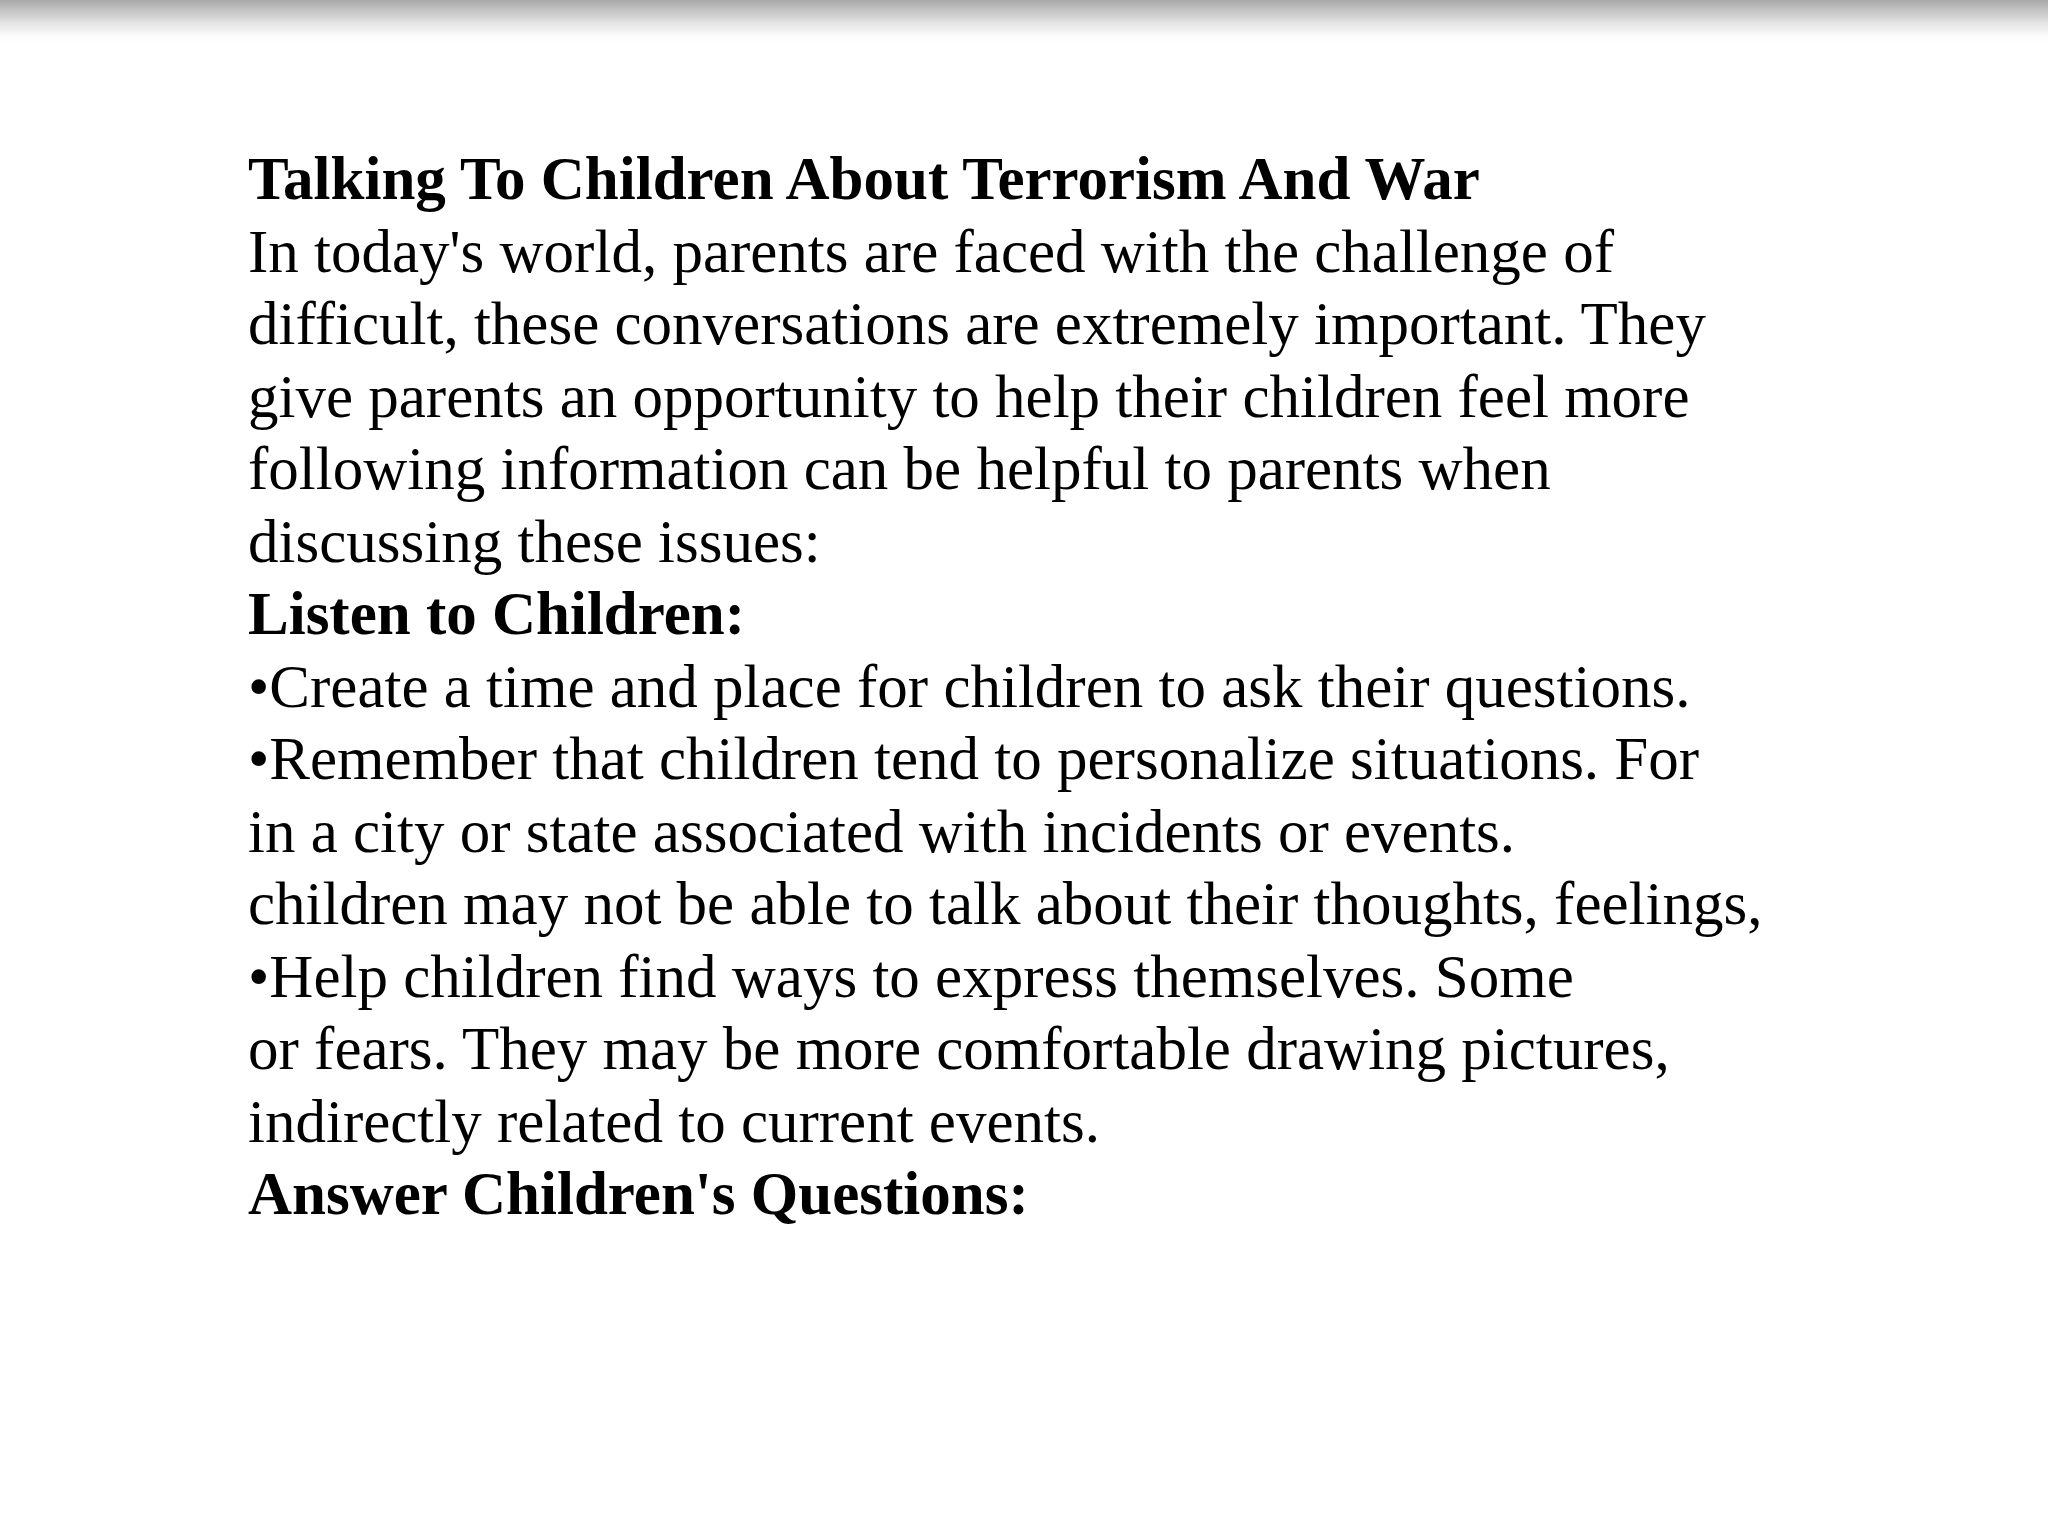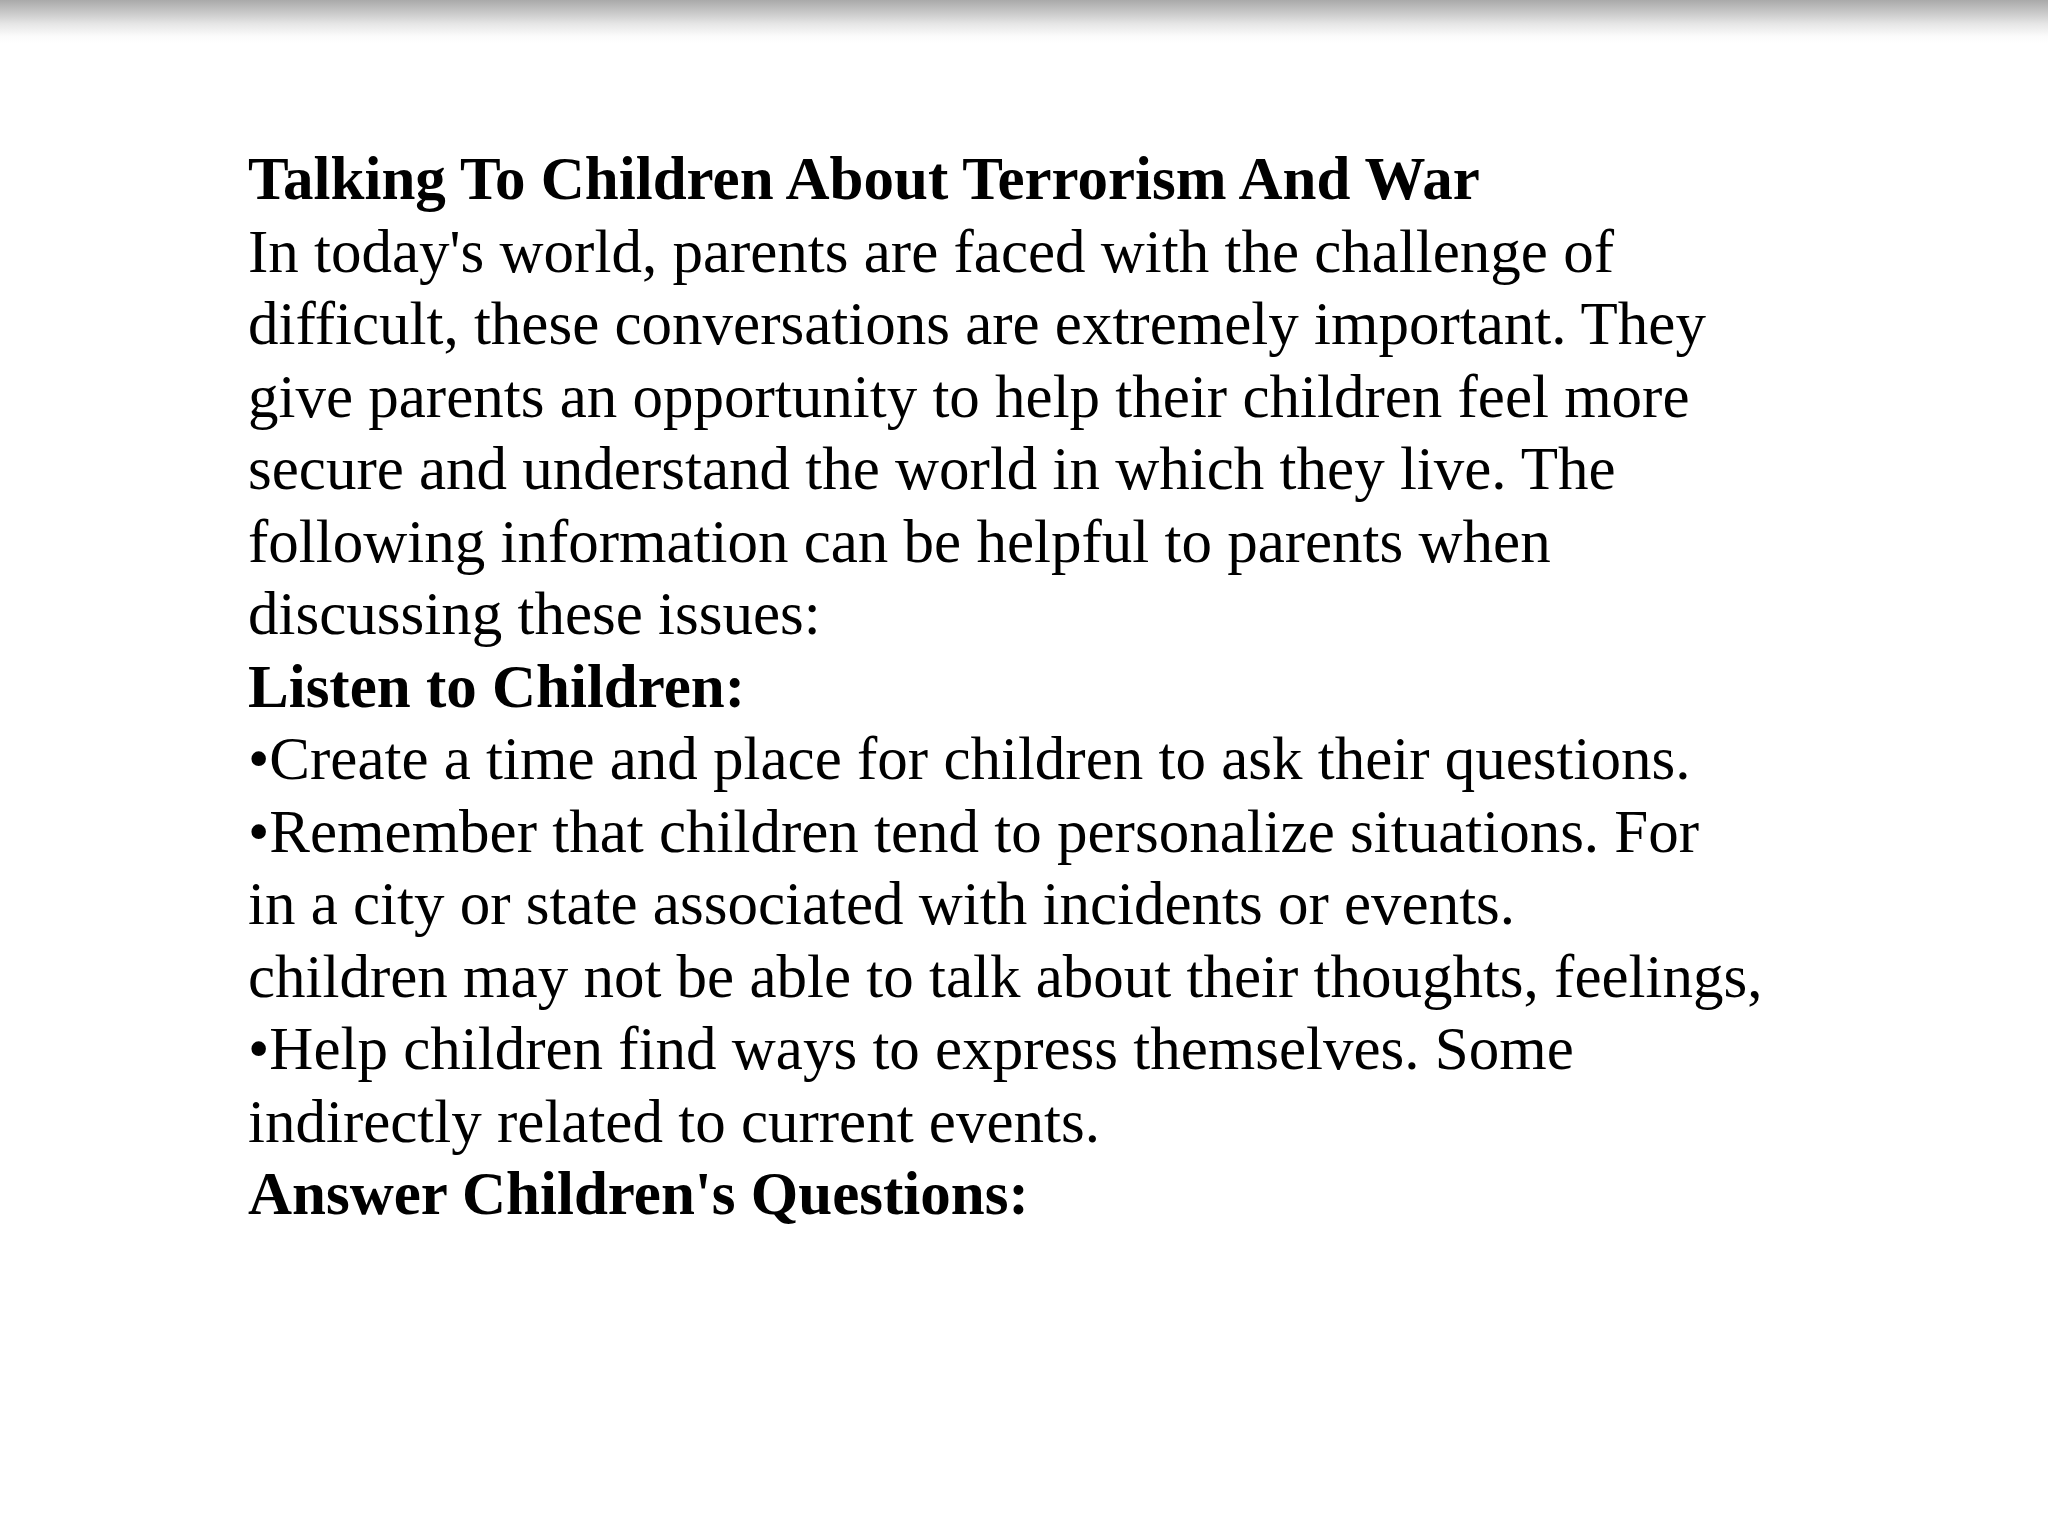--- a/index.html
+++ b/index.html
@@ -54,25 +54,25 @@
 <body>
 
 <div class="top-strip"></div>
 
 <main class="doc-page">
   <div class="text-block">
       <div class="text-line bold">Talking To Children About Terrorism And War</div>
       <div class="text-line">In today's world, parents are faced with the challenge of</div>
       <div class="text-line">difficult, these conversations are extremely important. They</div>
       <div class="text-line">give parents an opportunity to help their children feel more</div>
-      <div class="text-line">secure and understand the world in which they live. The</div>
       <div class="text-line">following information can be helpful to parents when</div>
       <div class="text-line">discussing these issues:</div>
       <div class="text-line bold">Listen to Children:</div>
       <div class="text-line">•Create a time and place for children to ask their questions.</div>
       <div class="text-line">•Remember that children tend to personalize situations. For</div>
       <div class="text-line">in a city or state associated with incidents or events.</div>
       <div class="text-line">children may not be able to talk about their thoughts, feelings,</div>
       <div class="text-line">•Help children find ways to express themselves. Some</div>
+      <div class="text-line">or fears. They may be more comfortable drawing pictures,</div>
       <div class="text-line">indirectly related to current events.</div>
       <div class="text-line bold">Answer Children's Questions:</div>
     </div>
 </main>
 
 </body></html>

